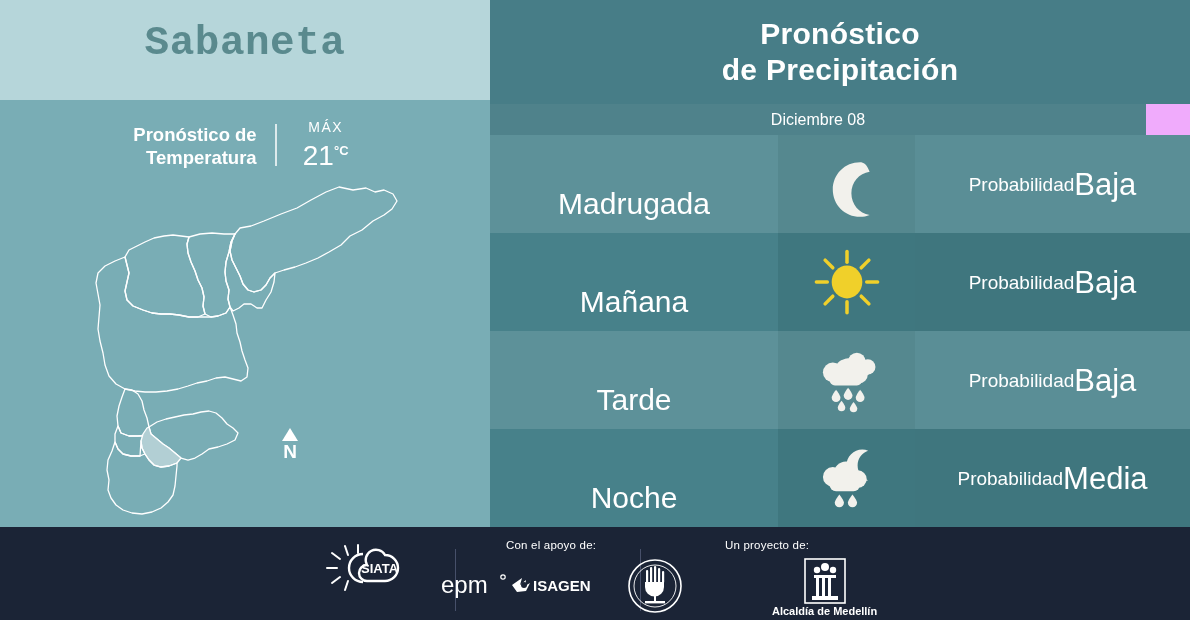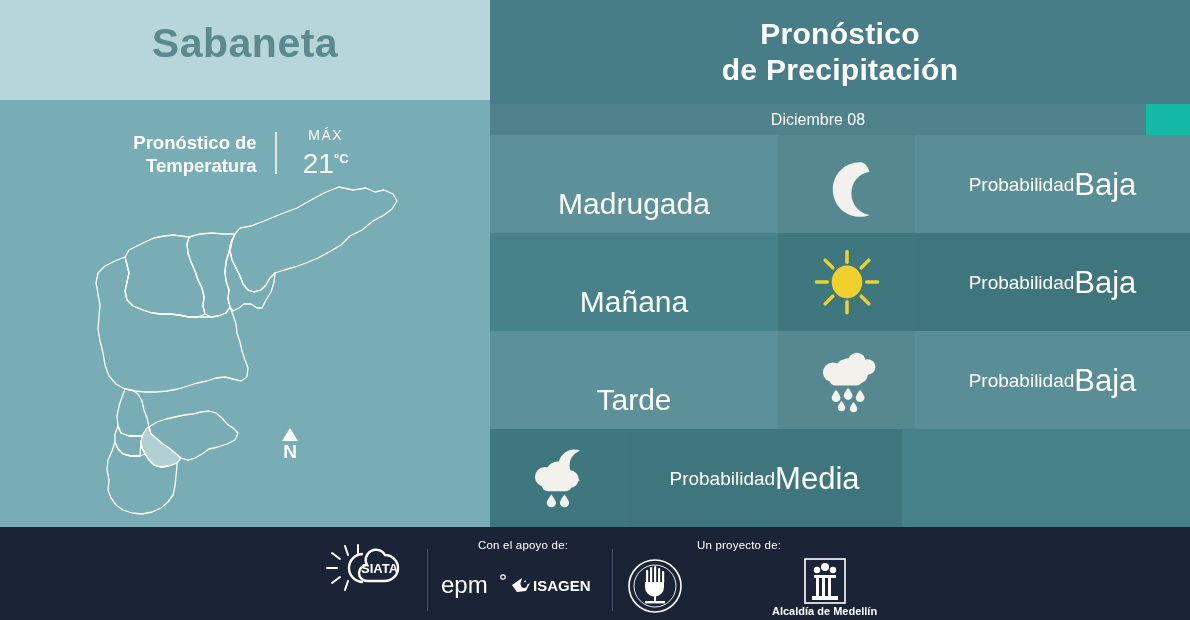--- a/index.html
+++ b/index.html
@@ -25,34 +25,34 @@
     background:#b6d6da;
   }
   #city-name {
     position:absolute; left:0; top:20px;
     width:490px;
     text-align:center;
     font-size:41px;
     font-weight:bold;
     color:#5a8a8e;
     letter-spacing:0.5px;
+    font-family:Liberation Mono, monospace;
   }
   #map-band {
     position:absolute; left:0; top:100px;
     width:490px; height:427px;
     background:#79adb5;
   }
   #temp-block {
     position:absolute; left:0; top:18px;
     width:490px; height:60px;
     display:flex;
     align-items:flex-start;
     justify-content:center;
     gap:18px;
-    margin-top:8px;
   }
   #temp-title {
     text-align:right;
     color:#ffffff;
     font-weight:bold;
     font-size:18.5px;
     line-height:23px;
     padding-top:5px;
     white-space:pre-line;
   }
@@ -108,21 +108,21 @@
     border-bottom:13px solid #ffffff;
   }
   #compass .n-letter {
     font-size:19px; font-weight:bold; line-height:19px;
   }
 
   
   #right-panel {
     position:absolute; left:490px; top:0;
     width:700px; height:527px;
-    background:#14b8a6;
+    background:#f0abfc;
   }
   #forecast-header {
     position:absolute; left:0; top:0;
     width:700px; height:104px;
     background:#477d87;
     display:flex; flex-direction:column;
     align-items:center; justify-content:center;
   }
   #forecast-title {
     color:#ffffff;
@@ -191,20 +191,21 @@
     line-height:35px;
   }
   .icon-wrap { width:70px; height:70px; }
   .icon-wrap svg { width:100%; height:100%; display:block; }
 
   
   #footer {
     position:absolute; left:0; top:527px;
     width:1190px; height:93px;
     background:#1b2436;
+    padding-left:28px;
   }
   #footer-inner {
     position:relative;
     width:1190px; height:93px;
   }
   .foot-caption {
     position:absolute;
     color:#ffffff;
     font-size:11.5px;
     letter-spacing:0.2px;
@@ -399,20 +400,23 @@
             </svg>
           </div>
         </div>
         <div class="cell-prob">
           <span class="prob-word">Probabilidad</span>
           <span class="prob-level">Baja</span>
         </div>
       </div>
 
       <div class="frow even">
+        <div class="cell-period">
+          <span class="period-label">Noche</span>
+        </div>
         <div class="cell-icon">
           <div class="icon-wrap">
             <svg viewBox="0 0 64 64" xmlns="http://www.w3.org/2000/svg">
               <g fill="#f2f1ec">
                 <path d="M46 6c-8 0-14.5 6.5-14.5 14.5S38 35 46 35c1.9 0 3.7-0.35 5.3-1-5.6-1.9-9.6-7.2-9.6-13.5 0-6.3 4-11.6 9.6-13.5C49.7 6.35 47.9 6 46 6z"></path>
                 <circle cx="19" cy="31" r="9"></circle>
                 <circle cx="31" cy="28" r="11"></circle>
                 <circle cx="42" cy="33" r="8"></circle>
                 <rect x="16" y="32" width="28" height="12" rx="6"></rect>
                 <path d="M25 47c0 0-4.2 5.3-4.2 7.6A4.2 4.2 0 0 0 29.2 54.6C29.2 52.3 25 47 25 47z"></path>

